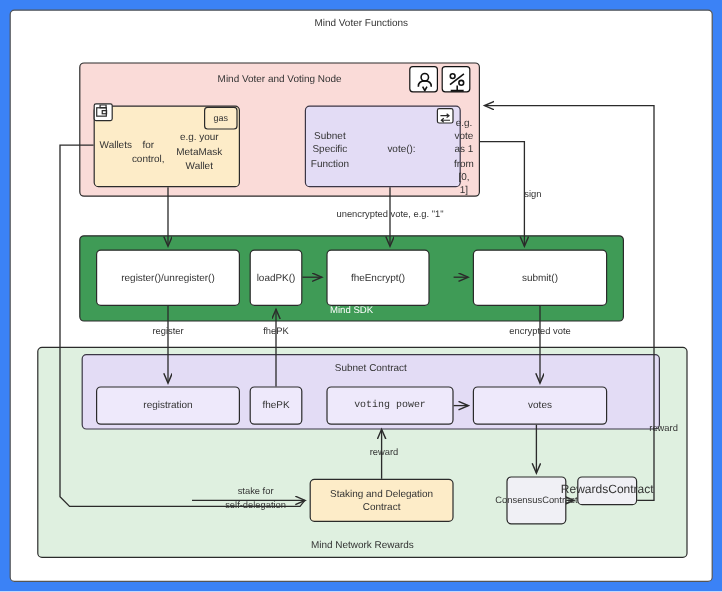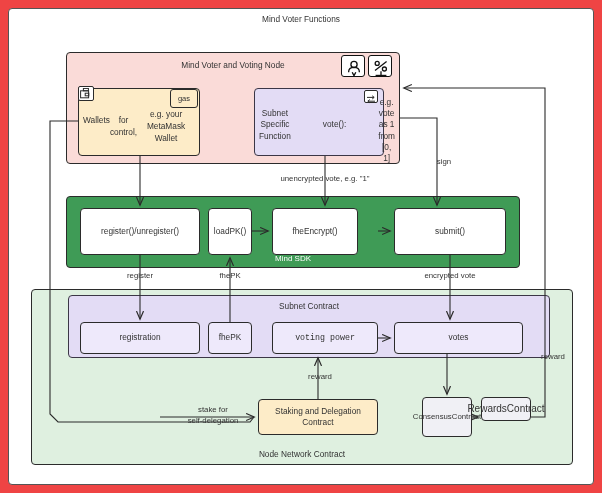--- a/index.html
+++ b/index.html
@@ -5,21 +5,21 @@
   * { box-sizing: border-box; }
   html, body {
     margin: 0; padding: 0;
     background: #ffffff;
     font-family: "Liberation Sans", sans-serif;
   }
   #root {
     position: relative;
     width: 602px;
     height: 493px;
-    background: #ef4444;
+    background: #3b82f6;
     overflow: hidden;
   }
   .abs { position: absolute; }
 
   
   .outer-box {
     left: 8px; top: 8px; width: 586px; height: 477px;
     border: 1.4px solid #555555;
     border-radius: 4px;
     background: #ffffff;
@@ -122,21 +122,21 @@
   }
 
   .sdk-1 { left: 80px; top: 208px; width: 120px; height: 47px; }
   .sdk-2 { left: 208px; top: 208px; width: 44px;  height: 47px; }
   .sdk-3 { left: 272px; top: 208px; width: 86px; height: 47px; }
   .sdk-4 { left: 394px; top: 208px; width: 112px; height: 47px; }
 
   .sc-1 { left: 80px;  top: 322px; width: 120px; height: 32px; }
   .sc-2 { left: 208px; top: 322px; width: 44px;  height: 32px; }
   .sc-3 { left: 272px; top: 322px; width: 106px; height: 32px; font-family: Liberation Mono, monospace; }
-  .sc-4 { left: 394px; top: 322px; width: 129px; height: 32px; }
+  .sc-4 { left: 394px; top: 322px; width: 112px; height: 32px; }
 
   .staking { left: 258px; top: 399px; width: 120px; height: 36px; }
   .consensus { left: 422px; top: 397px; width: 50px; height: 40px; font-size: 7.8px; }
   .rewards   { left: 481px; top: 397px; width: 50px; height: 24px; font-size: 10px; }
 
   
   .icon-box {
     border: 1.6px solid #111111;
     border-radius: 3px;
     background: #ffffff;
@@ -173,21 +173,21 @@
 </style>
 </head>
 <body>
 
 <div id="root">
 
   <div class="abs outer-box"></div>
   <div class="abs outer-title">Mind Voter Functions</div>
 
   <div class="abs mint-box"></div>
-  <div class="abs mint-title">Node Network Contract</div>
+  <div class="abs mint-title">Mind Network Rewards</div>
 
   <div class="abs purple-box"></div>
   <div class="abs purple-title">Subnet Contract</div>
 
   <div class="abs green-box"></div>
   <div class="abs green-title">Mind SDK</div>
 
   <div class="abs pink-box"></div>
   <div class="abs pink-title">Mind Voter and Voting Node</div>
 

